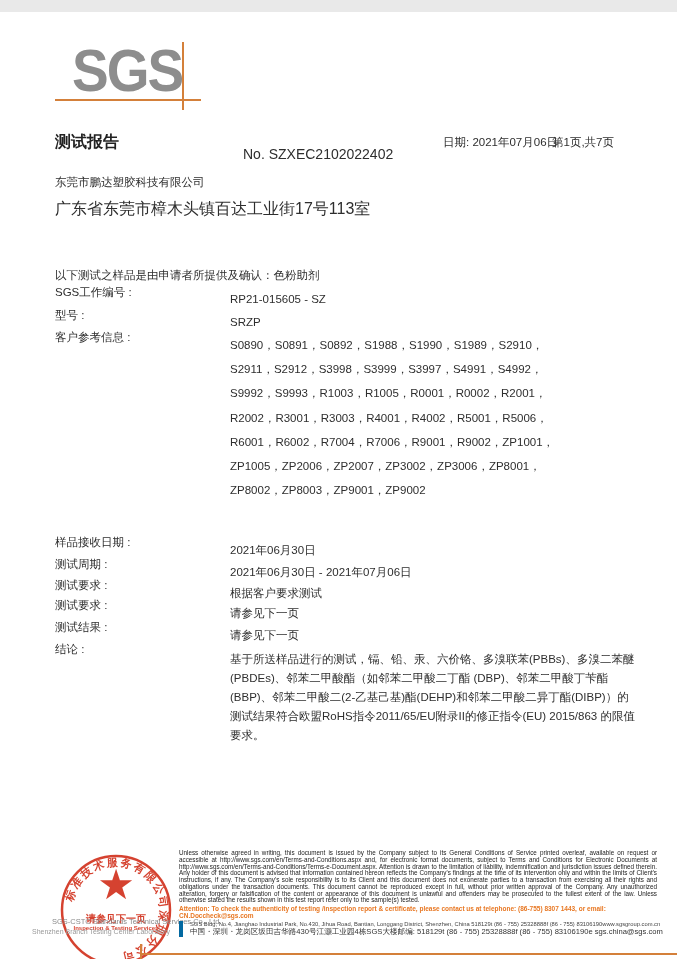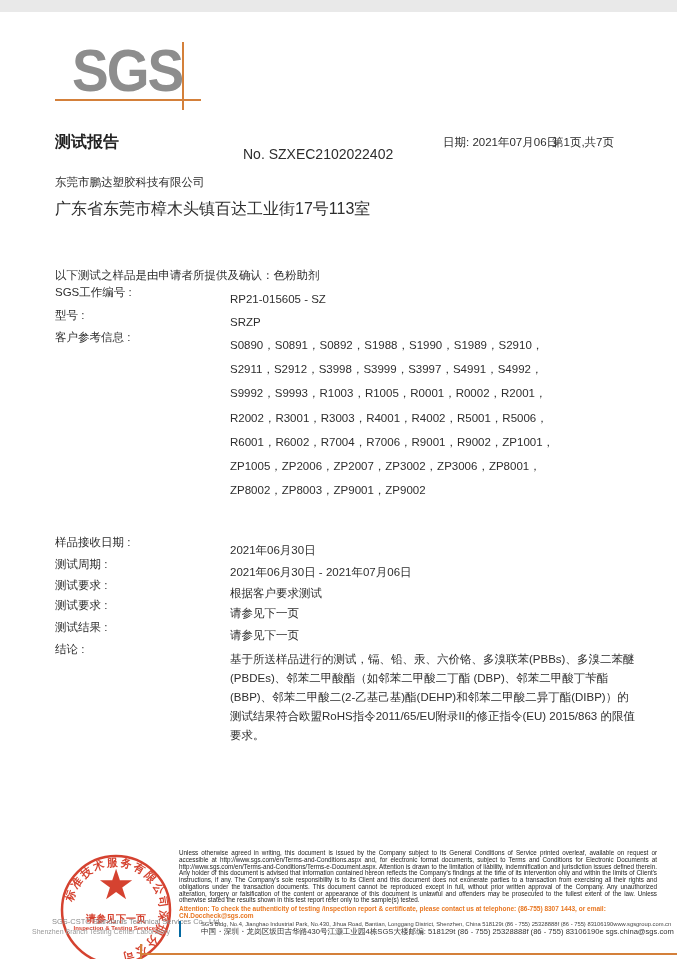--- a/index.html
+++ b/index.html
@@ -63,21 +63,21 @@
              font-size: 10px; font-weight: 700; color: #d2331f; }
   .seal-en { position: absolute; left: 0; top: 73px; width: 116px; text-align: center;
              font-size: 6px; font-weight: 700; color: #d2331f; }
   .lab-company { position: absolute; left: 32px; top: 905px; font-size: 7.5px; color: #8a8a8a; white-space: nowrap; padding-left: 20px; }
   .lab-branch  { position: absolute; left: 32px; top: 916px; font-size: 7px; color: #9a9a9a; white-space: nowrap; }
 
   
   .smallprint { position: absolute; left: 179px; top: 838px; width: 478px; }
   .disclaimer { font-size: 6.3px; line-height: 6.75px; color: #222; text-align: justify; }
   .attention  { margin-top: 1px; font-size: 6.5px; line-height: 7px; color: #e87722; font-weight: 700; }
-  .addr-block { margin-top: 2px; border-left: 2px solid #0369a1; padding-left: 20px; }
+  .addr-block { margin-top: 2px; border-left: 4px solid #0369a1; padding-left: 7px; }
   .addr-row { display: flex; align-items: baseline; white-space: nowrap; }
   .addr-en { font-size: 5.8px; color: #444; }
   .addr-cn { font-size: 7.6px; color: #333; }
   .addr-gap { display: inline-block; width: 9px; }
   .member-line { position: absolute; right: 22px; top: 946px; font-size: 9px; color: #333; text-align: right; }
 
   .bottom-hline { position: absolute; left: 140px; top: 941px; width: 537px; height: 2px; background: #d4803a; }
   .bottom-vline { position: absolute; left: 140px; top: 932px; width: 2px; height: 27px; background: #d4803a; }
 </style>
 </head>

